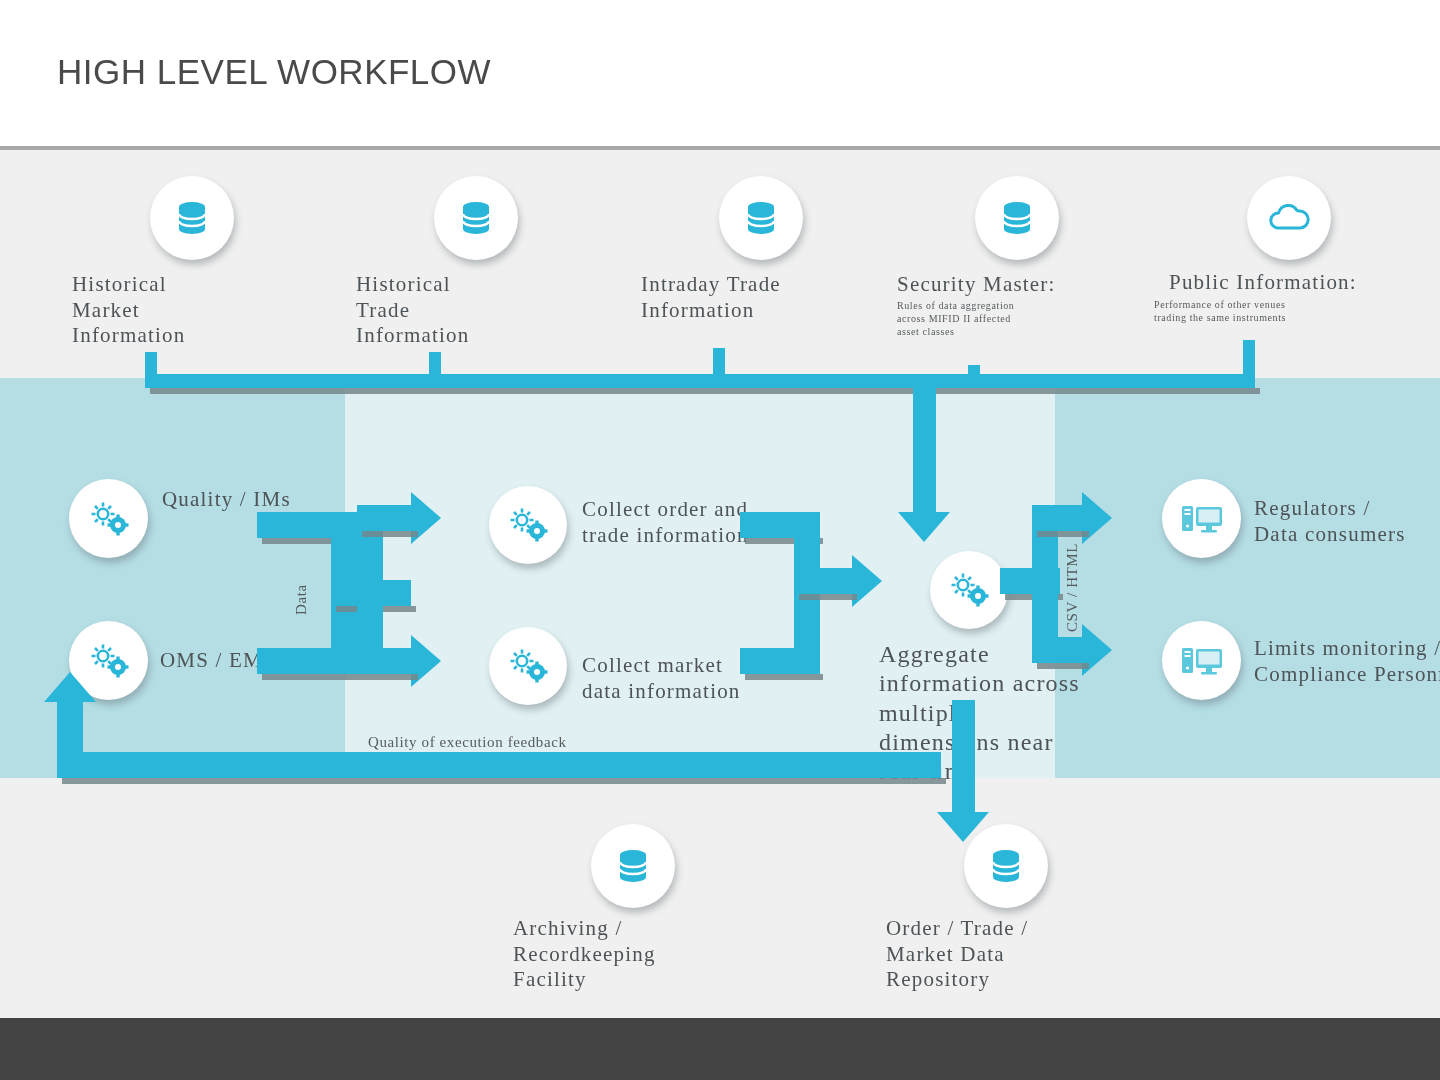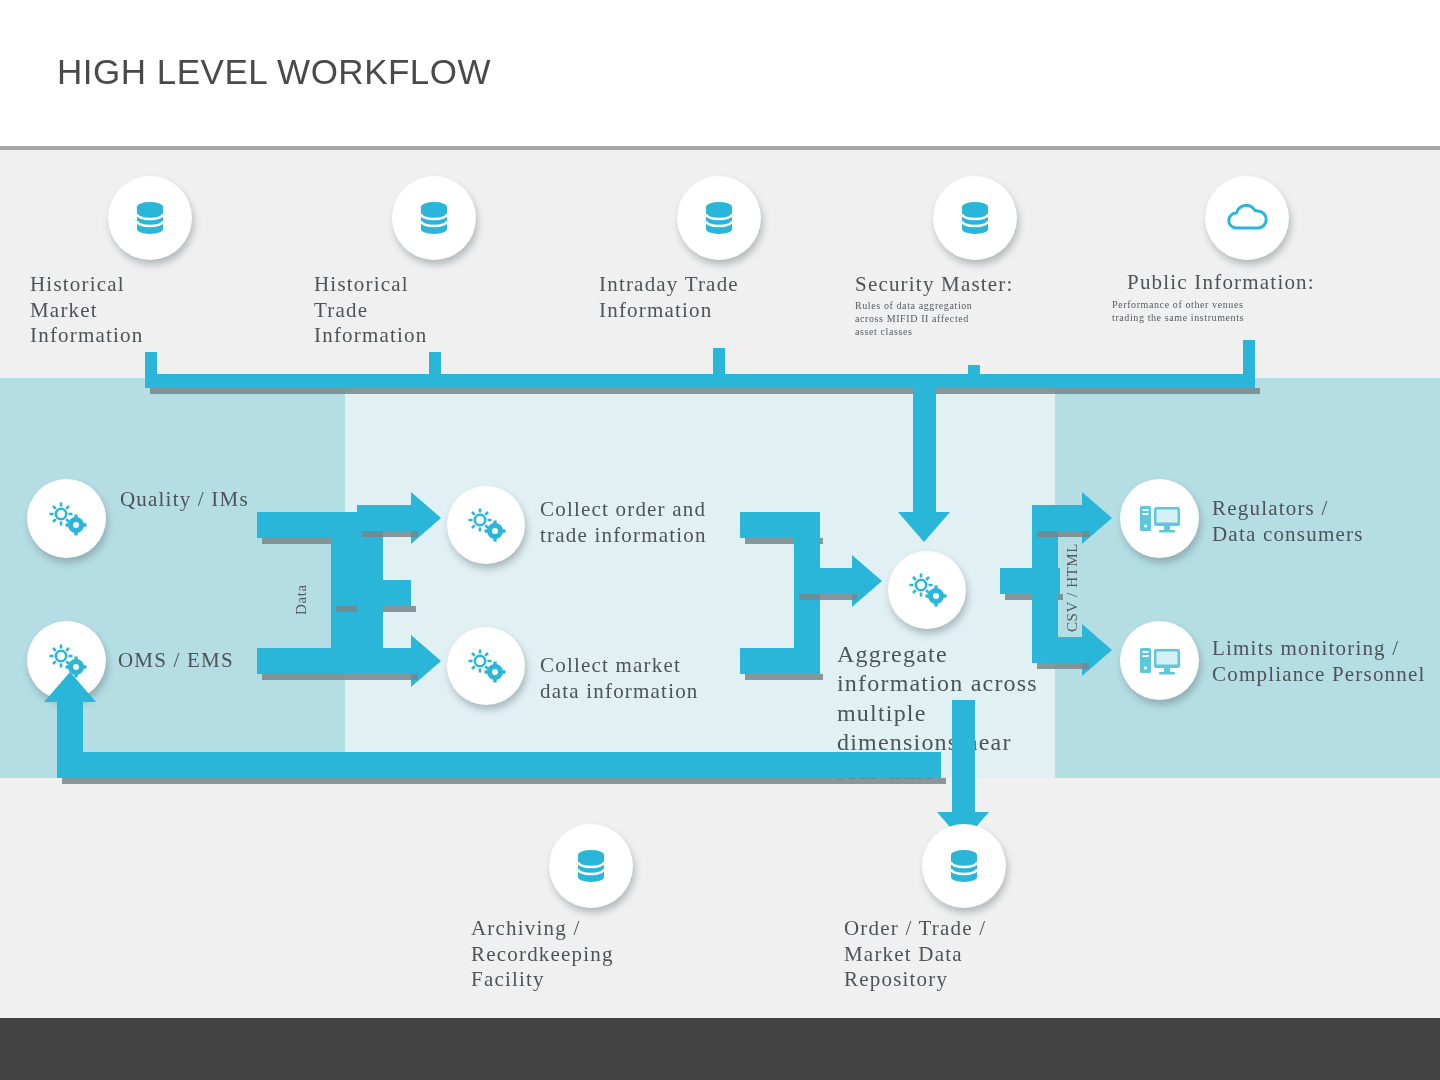--- a/index.html
+++ b/index.html
@@ -1,18 +1,18 @@
 <!DOCTYPE html>
 <html><head>
 <meta charset="utf-8">
 <style>
   html,body{margin:0;padding:0;background:#fff;}
   body{width:1440px;height:1080px;position:relative;overflow:hidden;
        font-family:"Liberation Serif",serif;}
-  .slide{position:absolute;inset:0;background:#ffffff;}
+  .slide{position:absolute;inset:0;background:#ffffff;padding-left:42px;}
 
   
   .header{position:absolute;left:0;top:0;width:1440px;height:148px;background:#fff;}
   .title{position:absolute;left:57px;top:52px;font-family:"Liberation Sans",sans-serif;
          font-size:35px;letter-spacing:.5px;color:#4a4a4a;font-weight:400;white-space:nowrap;}
   .hdr-rule{position:absolute;left:0;top:146px;width:1440px;height:4px;background:#a8a8a8;}
 
   
   .stage{position:absolute;left:0;top:150px;width:1440px;height:868px;background:#f0f0f0;}
   .band-mid{position:absolute;left:0;top:228px;width:1440px;height:400px;background:#b4dde4;}
@@ -318,20 +318,21 @@
       </svg>
     </div>
     <div class="lbl lbl-main lbl-left" style="left:1212px;top:636px;width:280px;white-space:pre-line;">Limits monitoring /
 Compliance Personnel</div>
   </div>
 
   <div class="bar" style="left:57px;top:752px;width:884px;height:26px;"></div>
   <div class="bar-sh" style="left:62px;top:778px;width:884px;height:6px;"></div>
   <div class="bar" style="left:57px;top:700px;width:26px;height:60px;"></div>
   <div class="arrow-u" style="left:44px;top:672px;"></div>
+  <div class="lbl lbl-sub lbl-left" style="left:368px;top:733px;width:420px;font-size:15px;">Quality of execution feedback</div>
 
   <div class="bar" style="left:952px;top:700px;width:23px;height:116px;"></div>
   <div class="arrow-d" style="left:937px;top:812px;"></div>
 
   <div class="node">
     <div class="circle" style="left:549px;top:824px;width:84px;height:84px;">
       <svg width="40" height="40" viewBox="0 0 40 40">
         <ellipse cx="20" cy="9" rx="13" ry="5" fill="#29b6d8"></ellipse>
         <rect x="7" y="9" width="26" height="22" fill="#29b6d8"></rect>
         <ellipse cx="20" cy="31" rx="13" ry="5" fill="#29b6d8"></ellipse>

